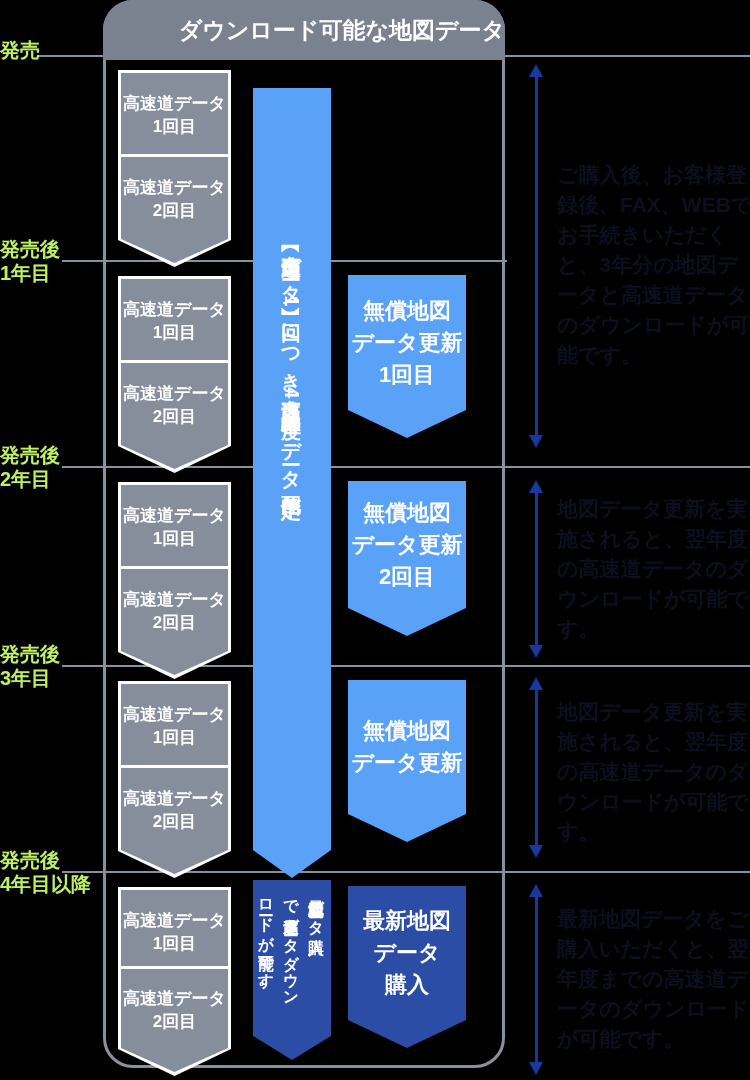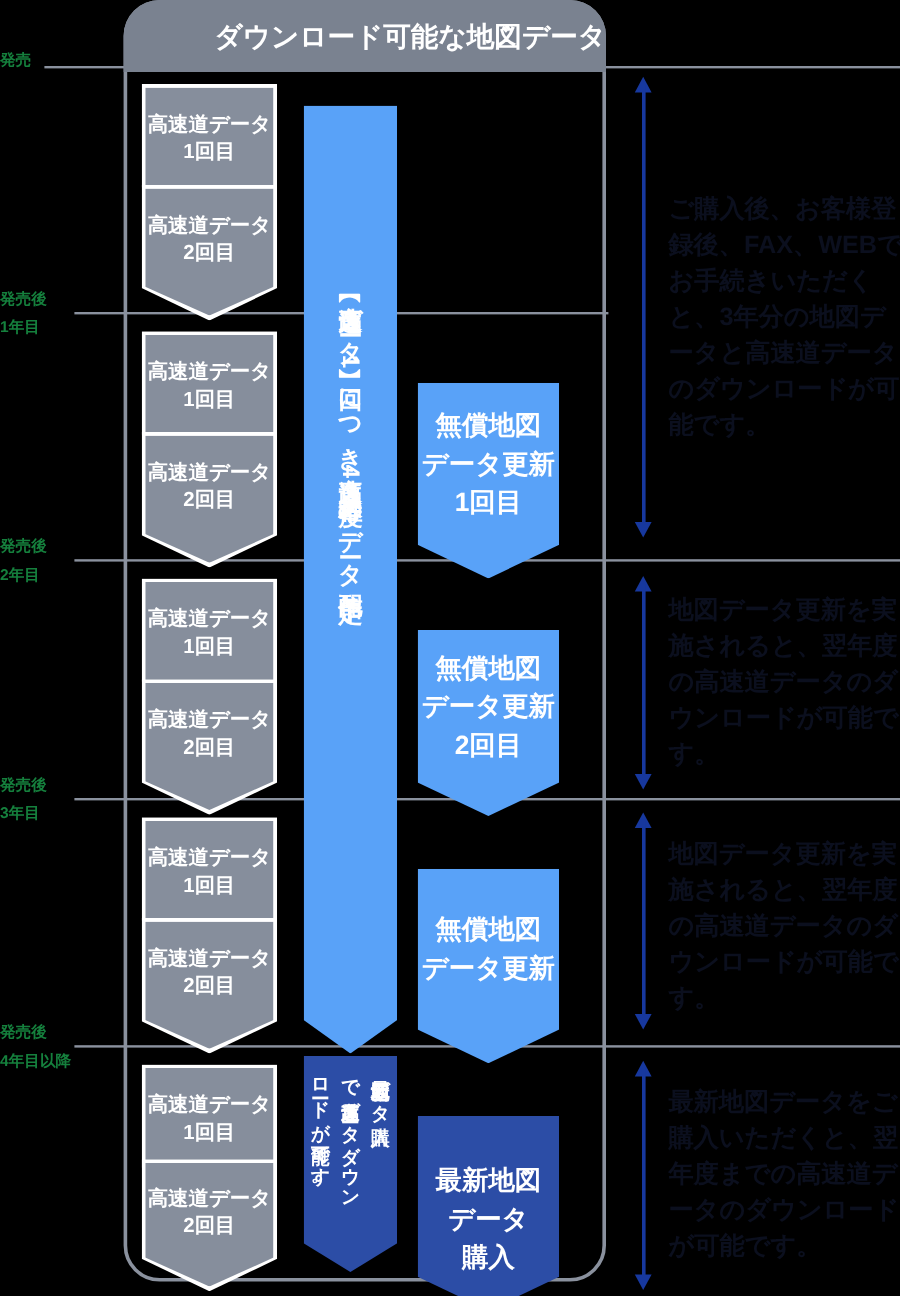--- a/index.html
+++ b/index.html
@@ -9,40 +9,40 @@
   .hline{position:absolute;height:2px;background:#8A919E;}
   
   .panel{position:absolute;left:103px;top:0;width:402px;height:1068px;border:3px solid #8A919E;
          border-radius:30px;box-sizing:border-box;}
   .titlebar{position:absolute;left:103px;top:0;width:402px;height:60px;background:#7A8290;
             border-radius:30px 30px 0 0;display:flex;align-items:center;justify-content:flex-end;
             color:#fff;font-weight:bold;font-size:23px;}
   .rhead{position:absolute;left:555px;top:18px;width:196px;text-align:center;color:#fff;
          font-weight:bold;font-size:24px;}
   
-  .ylab{position:absolute;left:0;width:100px;color:#15803d;font-weight:bold;font-size:13px;line-height:24px;}
+  .ylab{position:absolute;left:0;width:100px;color:#bef264;font-weight:bold;font-size:20px;line-height:24px;}
   .ylab span{display:block;}
   
   .gchev{position:absolute;left:118px;width:113px;height:113px;background:#fff;
          clip-path:polygon(0 0,100% 0,100% calc(100% - 27px),50% 100%,0 calc(100% - 27px));}
   .gfill{position:absolute;left:3px;top:3px;right:3px;bottom:4px;background:#868E9C;
          clip-path:polygon(0 0,100% 0,100% calc(100% - 24px),50% 100%,0 calc(100% - 24px));
          display:flex;align-items:center;justify-content:center;padding-bottom:22px;box-sizing:border-box;}
   .gtxt{text-align:center;color:#fff;font-weight:bold;font-size:17px;line-height:23px;}
   .gtxt span{display:block;}
   
   .ribbon{position:absolute;background:#59A2F8;
           clip-path:polygon(0 0,100% 0,100% calc(100% - 28px),50% 100%,0 calc(100% - 28px));}
   .center-ribbon{left:253px;top:88px;width:78px;height:790px;}
   .vtext{position:absolute;left:0;right:0;top:150px;height:640px;display:flex;justify-content:center;}
   .vtext span{writing-mode:vertical-rl;color:#fff;font-weight:bold;font-size:20px;letter-spacing:1.5px;}
   .fchev{position:absolute;left:348px;width:118px;background:#59A2F8;
          clip-path:polygon(0 0,100% 0,100% calc(100% - 28px),50% 100%,0 calc(100% - 28px));
-         display:flex;align-items:center;justify-content:center;padding-bottom:28px;box-sizing:border-box;margin-top:44px;}
-  .fchev.navy{background:#2C4DA6;align-items:flex-end;}
+         display:flex;align-items:center;justify-content:center;padding-bottom:28px;box-sizing:border-box;}
+  .fchev.navy{background:#2C4DA6;}
   .ftxt{text-align:center;color:#fff;font-weight:bold;font-size:22px;line-height:32px;}
   .ftxt span{display:block;}
   
   .note-ribbon{position:absolute;left:253px;top:880px;width:78px;height:180px;background:#2C4DA6;
                clip-path:polygon(0 0,100% 0,100% calc(100% - 24px),50% 100%,0 calc(100% - 24px));}
   .vnote{position:absolute;top:8px;left:0;right:0;height:164px;writing-mode:vertical-rl;padding-right:2px;}
   .vnote span{display:block;color:#fff;font-weight:bold;font-size:15.5px;line-height:25px;letter-spacing:0.5px;}
   
   .varrow{position:absolute;left:528px;width:16px;}
   .ashaft{position:absolute;left:6.5px;top:6px;bottom:6px;width:3px;background:#17389E;}

